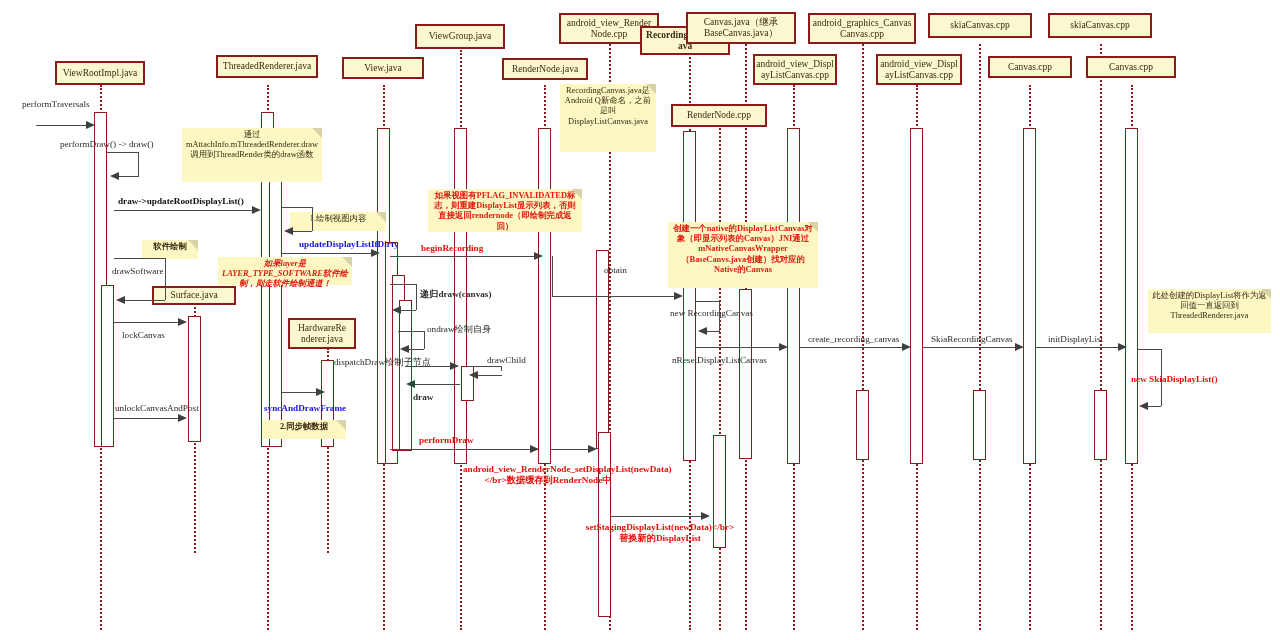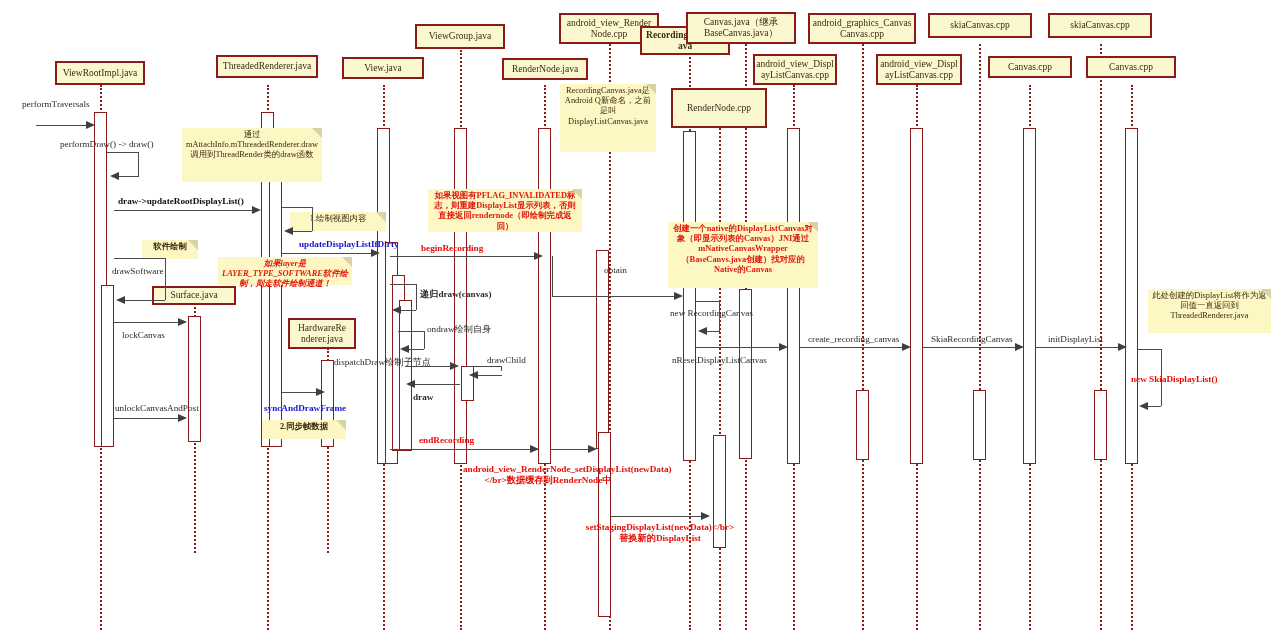--- a/index.html
+++ b/index.html
@@ -166,21 +166,21 @@
   <div class="pbox" style="left:559px;top:13px;width:100px;height:31px;">
     <span style="white-space:pre-line;">android_view_Render
 Node.cpp</span>
     </div>
 
   <div class="pbox bold" style="left:640px;top:26px;width:90px;height:29px;">
     <span style="white-space:pre-line;">RecordingCanvas.j
 ava</span>
     </div>
 
-  <div class="pbox" style="left:671px;top:88px;width:96px;height:40px;">
+  <div class="pbox" style="left:671px;top:104px;width:96px;height:23px;">
     <span>RenderNode.cpp</span>
     </div>
 
   <div class="pbox" style="left:686px;top:12px;width:110px;height:32px;">
     <span style="white-space:pre-line;">Canvas.java（继承
 BaseCanvas.java）</span>
     </div>
 
   <div class="pbox" style="left:753px;top:54px;width:84px;height:31px;">
     <span style="white-space:pre-line;">android_view_Displ
@@ -313,21 +313,21 @@
   <div class="msg" style="left:487px;top:355px;">drawChild</div>
   <div class="line-h" style="left:467px;top:366px;width:35px;"></div>
   <div class="line-v" style="left:501px;top:366px;height:5px;"></div>
   <div class="line-h" style="left:478px;top:375px;width:24px;"></div>
   <div class="ahead-l" style="left:469px;top:370.5px;"></div>
 
   <div class="msg" style="left:413px;top:392px;font-weight:bold;">draw</div>
   <div class="line-h" style="left:412px;top:384px;width:48px;"></div>
   <div class="ahead-l" style="left:406px;top:379.5px;"></div>
 
-  <div class="msg red" style="left:419px;top:435px;">endRecording</div>
+  <div class="msg red" style="left:419px;top:435px;">performDraw</div>
   <div class="line-h" style="left:390px;top:449px;width:148px;"></div>
   <div class="ahead-r" style="left:530px;top:444.5px;"></div>
   <div class="line-h" style="left:551px;top:449px;width:42px;"></div>
   <div class="ahead-r" style="left:588px;top:444.5px;"></div>
 
   <div class="msg" style="left:604px;top:265px;">obtain</div>
   <div class="line-v" style="left:552px;top:256px;height:40px;"></div>
   <div class="line-h" style="left:552px;top:296px;width:128px;"></div>
   <div class="ahead-r" style="left:674px;top:291.5px;"></div>
 

